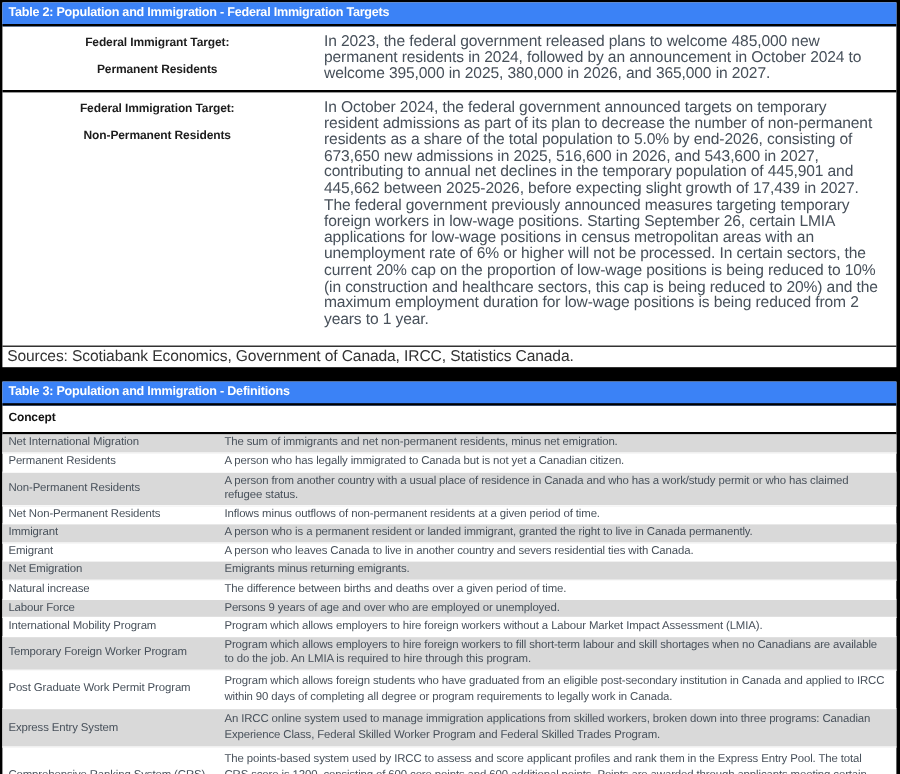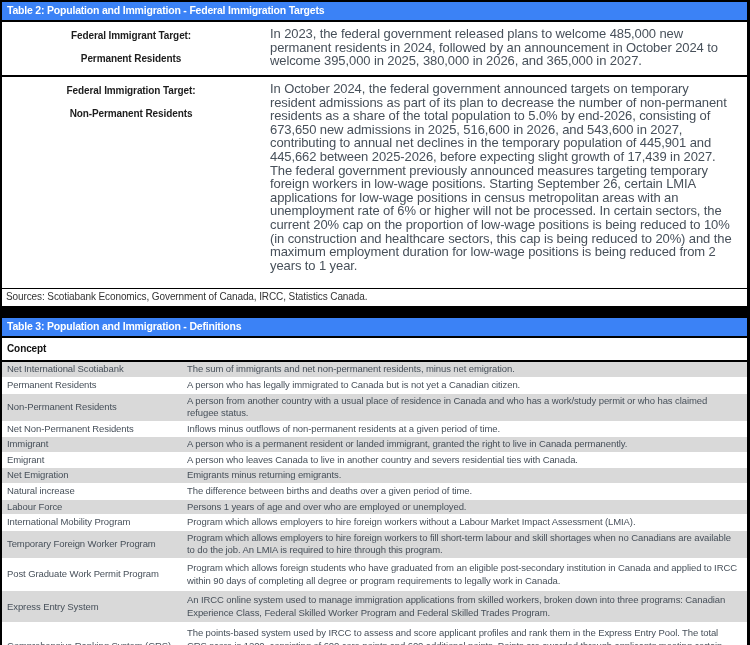--- a/index.html
+++ b/index.html
@@ -46,21 +46,21 @@
     line-height: 13.6px;
     color: #47505A;
     padding: 5px 12px 6px 10px;
     letter-spacing: -0.1px;
   }
   .t2-row.first  { min-height: 51px; }
   .t2-row.second { min-height: 189px; }
   .t2-row.second .t2-body { padding-bottom: 16px; }
 
   .sources-row {
-    font-size: 10px;
+    font-size: 13px;
     color: #333;
     padding: 3px 4px 4px 4px;
     letter-spacing: -0.1px;
     line-height: 10px;
   }
 
   
   .t3-colhead {
     display: flex;
     font-weight: bold;
@@ -121,21 +121,21 @@
   <div class="title-bar">
     <span>Table 3: Population and Immigration - Definitions</span>
   </div>
 
   <div class="t3-colhead">
     <div class="col-concept">Concept</div>
   </div>
 
   <div>
     <div class="t3-row odd">
-      <div class="col-concept">Net International Scotiabank</div>
+      <div class="col-concept">Net International Migration</div>
       <div class="col-def">The sum of immigrants and net non-permanent residents, minus net emigration.</div>
     </div>
     <div class="t3-row">
       <div class="col-concept">Permanent Residents</div>
       <div class="col-def">A person who has legally immigrated to Canada but is not yet a Canadian citizen.</div>
     </div>
     <div class="t3-row odd">
       <div class="col-concept">Non-Permanent Residents</div>
       <div class="col-def">A person from another country with a usual place of residence in Canada and who has a work/study permit or who has claimed refugee status.</div>
     </div>
@@ -154,21 +154,21 @@
     <div class="t3-row odd">
       <div class="col-concept">Net Emigration</div>
       <div class="col-def">Emigrants minus returning emigrants.</div>
     </div>
     <div class="t3-row">
       <div class="col-concept">Natural increase</div>
       <div class="col-def">The difference between births and deaths over a given period of time.</div>
     </div>
     <div class="t3-row odd">
       <div class="col-concept">Labour Force</div>
-      <div class="col-def">Persons 1 years of age and over who are employed or unemployed.</div>
+      <div class="col-def">Persons 9 years of age and over who are employed or unemployed.</div>
     </div>
     <div class="t3-row">
       <div class="col-concept">International Mobility Program</div>
       <div class="col-def">Program which allows employers to hire foreign workers without a Labour Market Impact Assessment (LMIA).</div>
     </div>
     <div class="t3-row odd">
       <div class="col-concept">Temporary Foreign Worker Program</div>
       <div class="col-def">Program which allows employers to hire foreign workers to fill short-term labour and skill shortages when no Canadians are available to do the job. An LMIA is required to hire through this program.</div>
     </div>
     <div class="t3-row pad">

